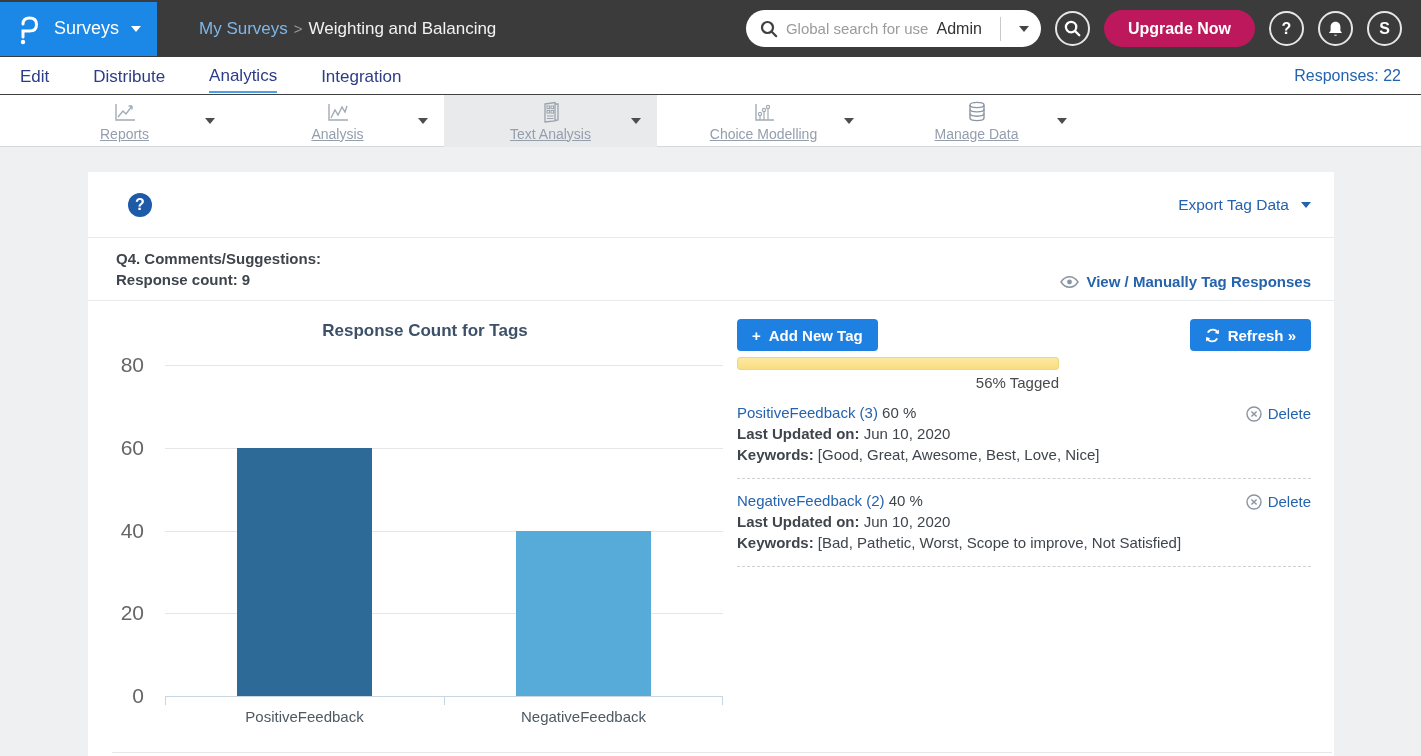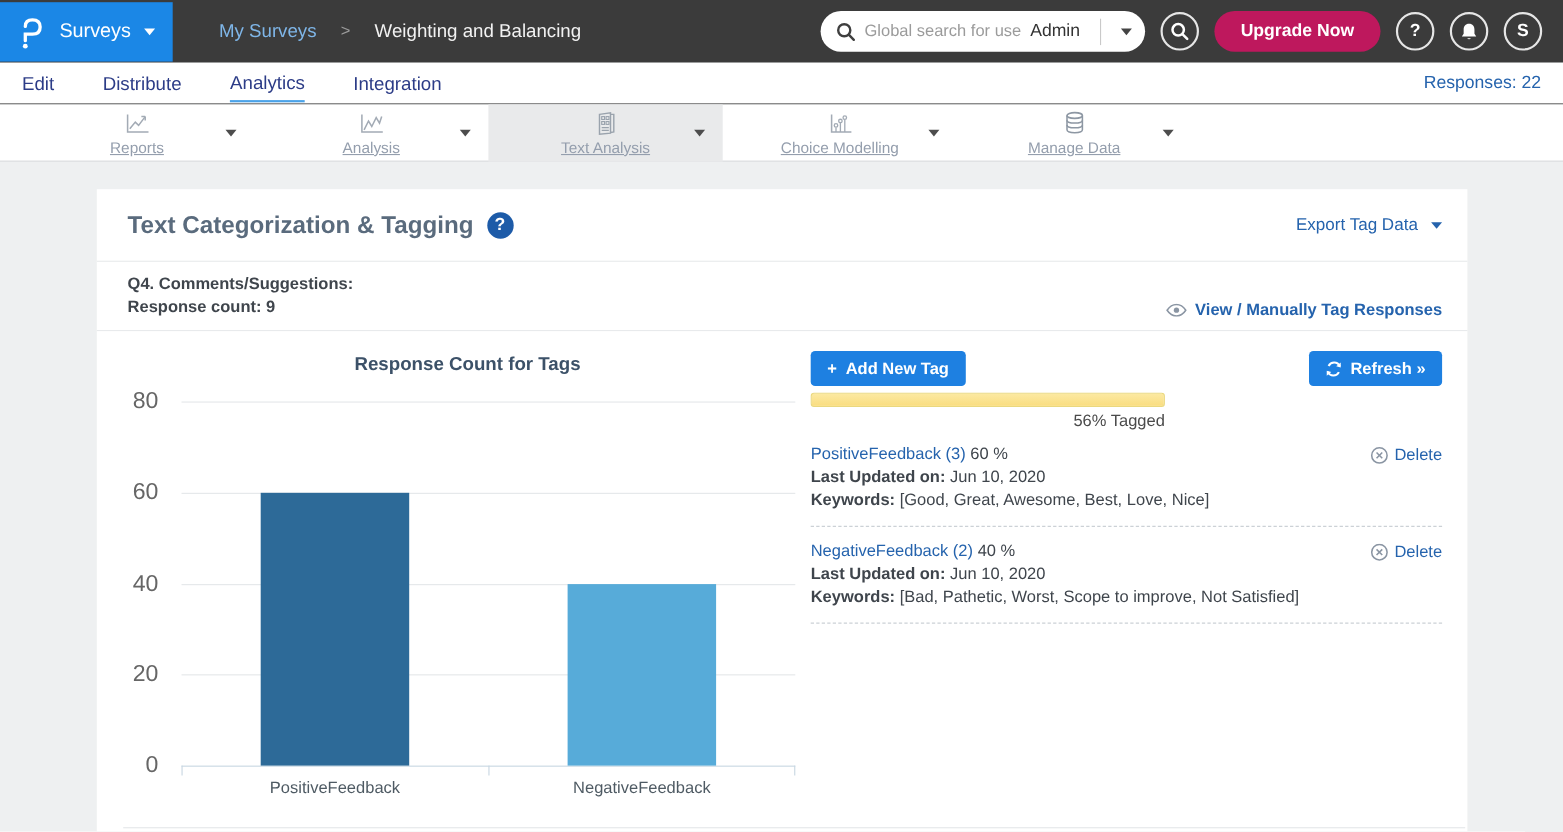--- a/index.html
+++ b/index.html
@@ -5,21 +5,21 @@
   * { margin:0; padding:0; box-sizing:border-box; }
   html,body { width:1421px; height:756px; }
   body { font-family:"Liberation Sans", sans-serif; background:#eef0f1; position:relative; overflow:hidden; }
 
   
   .topbar { position:absolute; top:0; left:0; width:1421px; height:57px; background:#3b3b3b; display:flex; align-items:center; }
   .logo-box { width:157px; height:54px; background:#1b87e6; display:flex; align-items:center; justify-content:center; gap:12px; cursor:pointer; flex:0 0 auto; }
   .logo-box svg { display:block; }
   .product-label { color:#fff; font-size:18px; }
   .caret { width:0; height:0; border-left:5px solid transparent; border-right:5px solid transparent; border-top:6px solid #fff; display:inline-block; }
-  .breadcrumb { display:flex; align-items:center; gap:22px; margin-left:42px; font-size:17px; white-space:nowrap; }
+  .breadcrumb { display:flex; align-items:center; gap:6px; margin-left:42px; font-size:17px; white-space:nowrap; }
   .bc-link { color:#7fb6e8; cursor:pointer; }
   .bc-sep { color:#9a9a9a; font-size:15px; }
   .bc-current { color:#f2f2f2; }
   .topbar-right { margin-left:auto; display:flex; align-items:center; margin-right:19px; gap:14px; }
   .search-pill { width:295px; height:37px; background:#fff; border-radius:19px; display:flex; align-items:center; padding:0 12px 0 14px; gap:8px; }
   .search-pill input { border:none; outline:none; flex:1; font-size:15px; color:#333; font-family:"Liberation Sans",sans-serif; min-width:0; }
   .search-pill input::placeholder { color:#9b9b9b; }
   .scope-label { font-size:16px; color:#333; padding-right:10px; }
   .pill-divider { width:1px; height:24px; background:#c9c9c9; }
   .pill-caret { width:0; height:0; border-left:5px solid transparent; border-right:5px solid transparent; border-top:6px solid #444; margin-left:10px; }
@@ -198,21 +198,20 @@
         </svg>
     </span>
     <span class="subnav-label">Manage Data</span>
     <span class="subnav-caret"></span>
   </div>
 </nav>
 
 <main class="card">
 
   <div class="card-header">
-    <h1 class="card-title">Text Categorization &amp; Tagging</h1>
     <span class="help-circle">
       <span>?</span>
     </span>
     <span class="export-link">
       <span>Export Tag Data</span>
       <span class="export-caret"></span>
     </span>
   </div>
 
   <div class="question-row">

